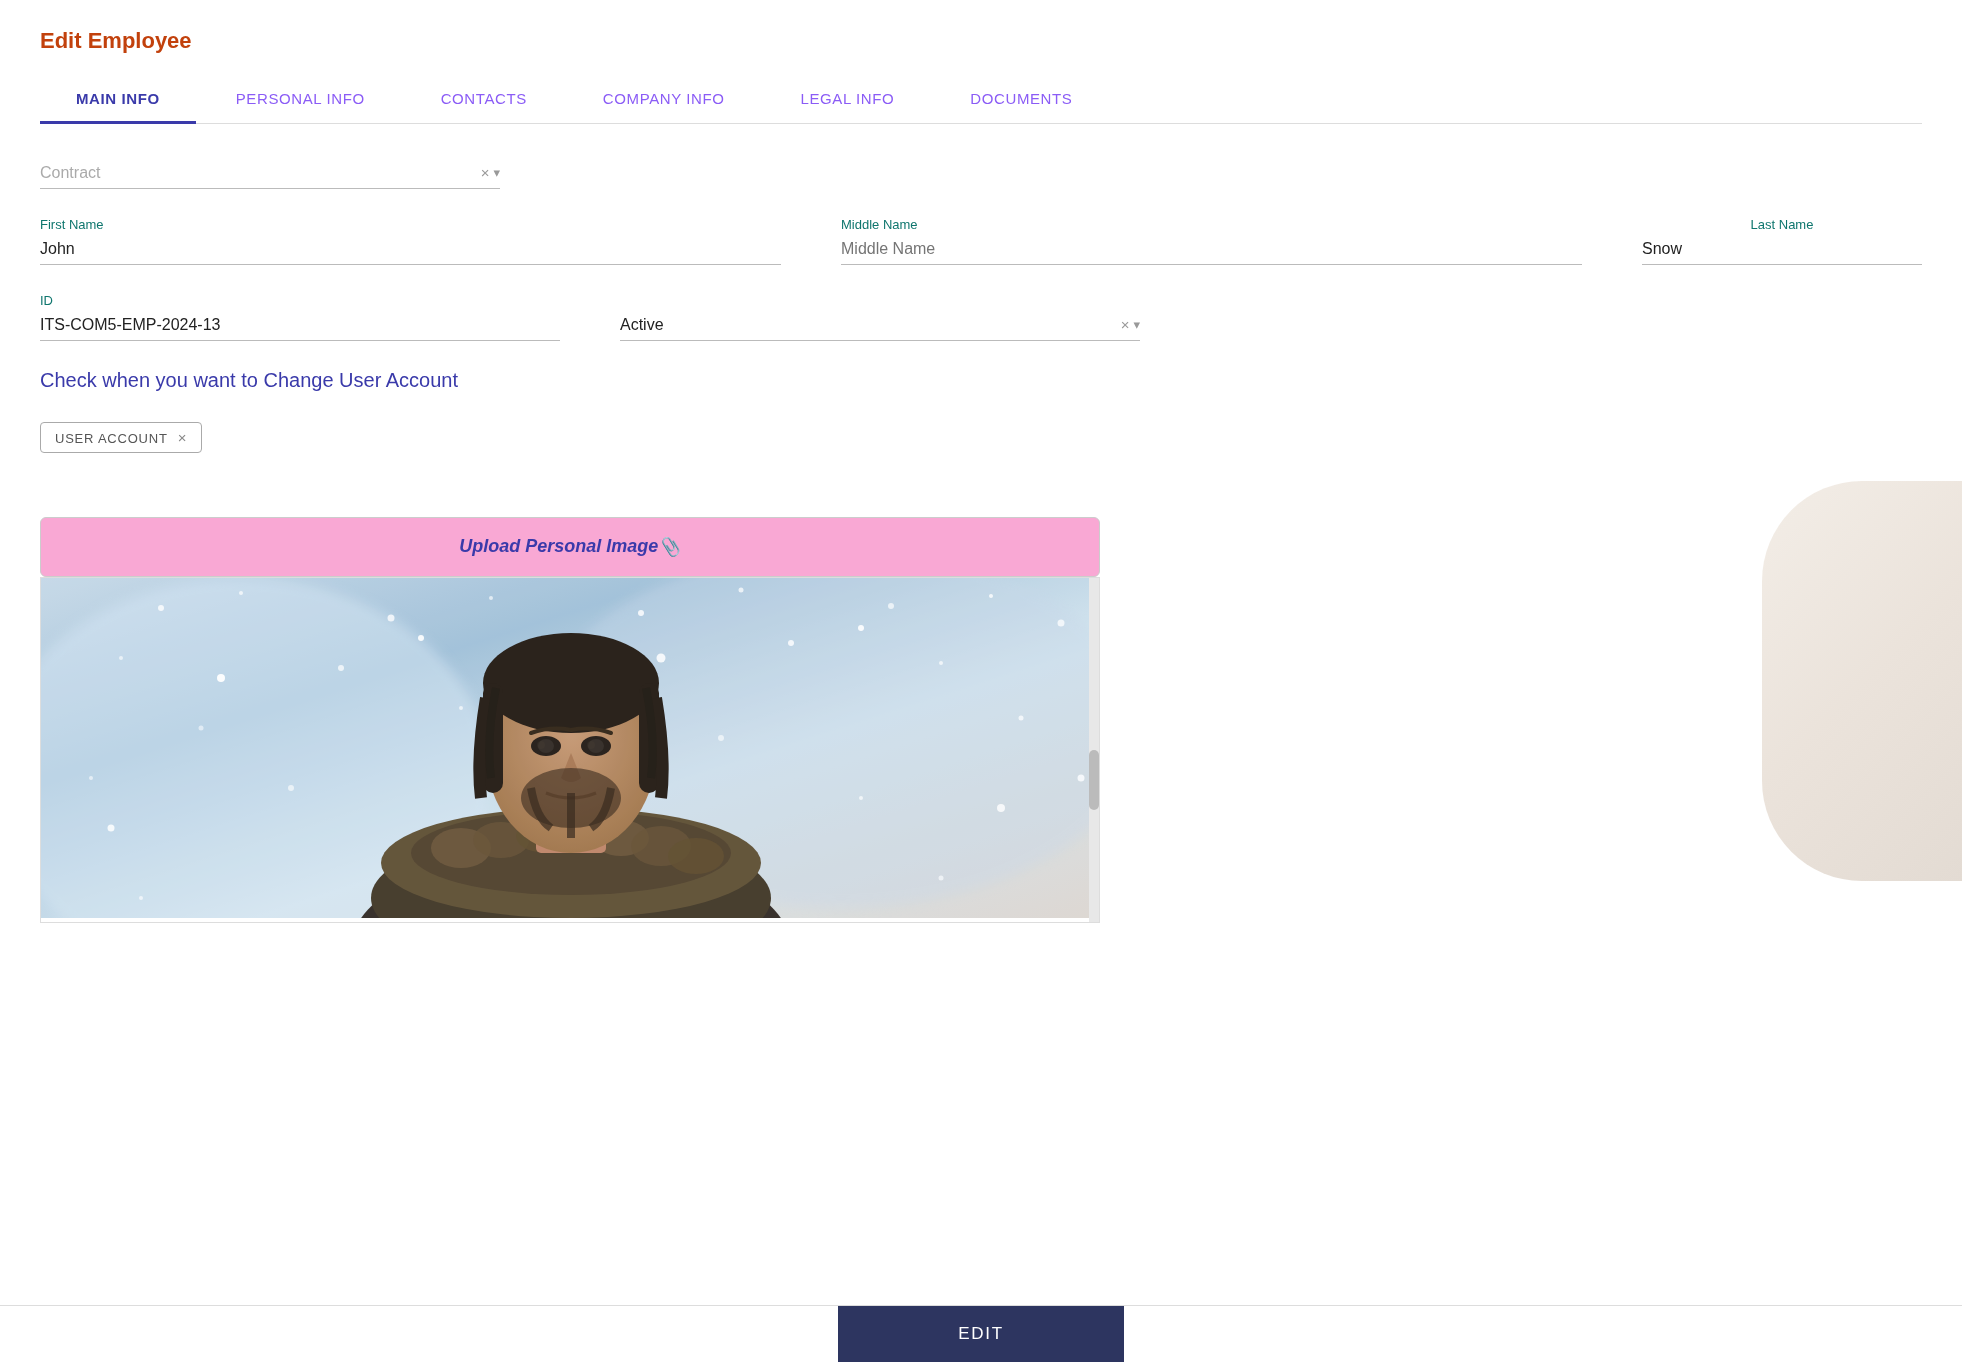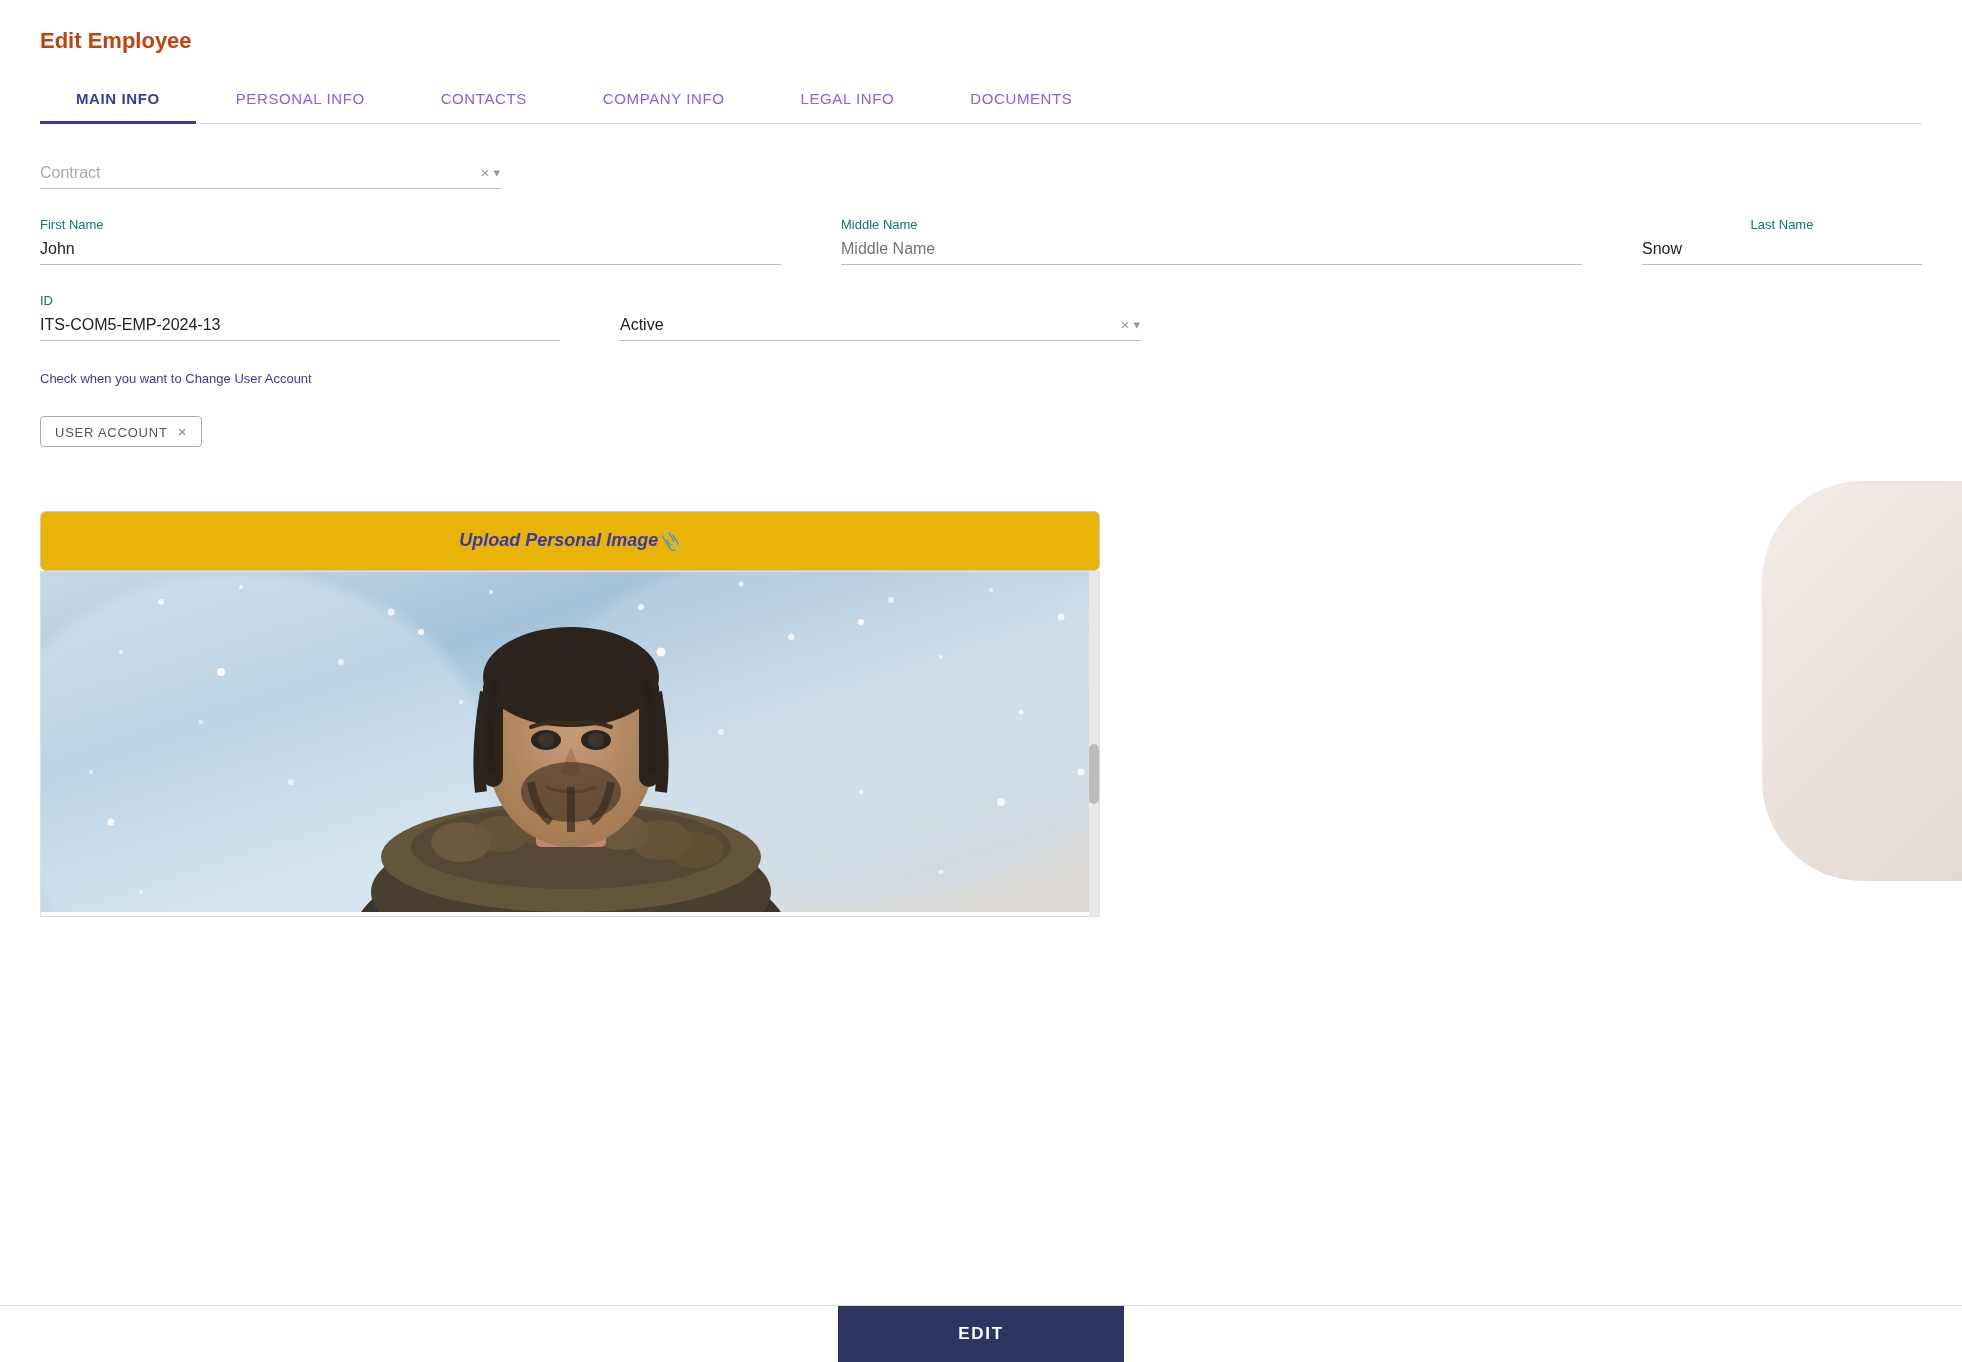--- a/index.html
+++ b/index.html
@@ -110,21 +110,21 @@
       font-size: 13px;
     }
     .id-value {
       font-size: 16px;
       color: #222;
       padding: 4px 0 6px 0;
       border-bottom: 1.5px solid #bbb;
     }
     .change-user-link {
       color: #3a3aaa;
-      font-size: 13px;
+      font-size: 20px;
       cursor: pointer;
       text-decoration: none;
       margin-bottom: 18px;
       display: inline-block;
     }
     .user-account-tag {
       display: inline-flex;
       align-items: flex-end;
       border: 1.5px solid #aaa;
       border-radius: 4px;
@@ -148,21 +148,21 @@
       align-items: center;
       justify-content: center;
       border: 1.5px solid #ccc;
       border-radius: 6px;
       padding: 18px;
       font-size: 18px;
       font-weight: 700;
       color: #3a3aaa;
       font-style: italic;
       cursor: pointer;
-      background: #eab308;
+      background: #f9a8d4;
       margin-bottom: 0;
       max-width: 1060px;
     }
     .upload-btn .clip-icon {
       font-size: 18px;
     }
     .image-container {
       max-width: 1060px;
       overflow: hidden;
       border: 1px solid #ddd;
@@ -193,21 +193,21 @@
       justify-content: center;
       align-items: center;
       background: #fff;
       border-top: 1px solid #ddd;
       padding: 0;
     }
     .edit-btn {
       background: #2d3560;
       color: #fff;
       font-size: 17px;
-      font-weight: 700;
+      font-weight: 400;
       letter-spacing: 0.1em;
       border: none;
       padding: 18px 120px;
       cursor: pointer;
       text-transform: uppercase;
     }
     .decorative-shape {
       position: fixed;
       right: 0;
       top: 50%;

